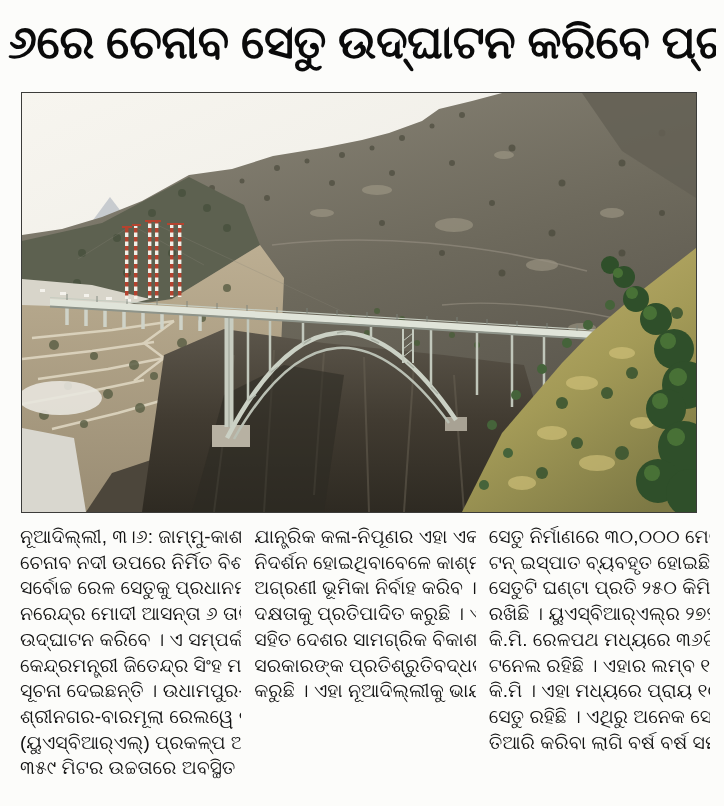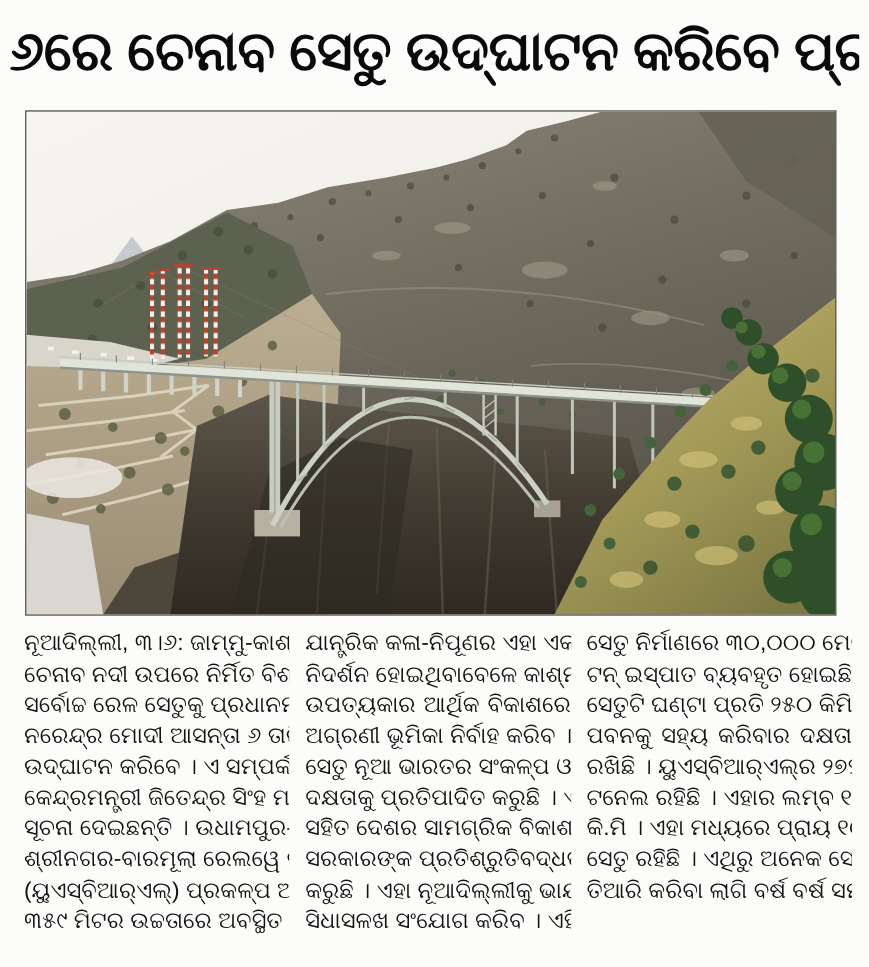--- a/index.html
+++ b/index.html
@@ -333,35 +333,32 @@
         <div class="line">ଉଦ୍‌ଘାଟନ କରିବେ । ଏ ସମ୍ପର୍କରେ</div>
         <div class="line">କେନ୍ଦ୍ରମନ୍ତ୍ରୀ ଜିତେନ୍ଦ୍ର ସିଂହ ମଙ୍ଗଳବାର</div>
         <div class="line">ସୂଚନା ଦେଇଛନ୍ତି । ଉଧାମପୁର-</div>
         <div class="line">ଶ୍ରୀନଗର-ବାରମୂଲା ରେଲୱେ ଲିଙ୍କ୍</div>
         <div class="line">(ୟୁଏସ୍‌ବିଆର୍‌ଏଲ୍) ପ୍ରକଳ୍ପ ଅଧୀନ</div>
         <div class="line">୩୫୯ ମିଟର ଉଚ୍ଚତାରେ ଅବସ୍ଥିତ ।</div>
       </div>
     <div class="col">
         <div class="line">ଯାନ୍ତ୍ରିକ କଳା-ନିପୂଣର ଏହା ଏକ ବଡ଼</div>
         <div class="line">ନିଦର୍ଶନ ହୋଇଥିବାବେଳେ କାଶ୍ମୀର</div>
-        <div class="line">ଉପତ୍ୟକାର ଆର୍ଥିକ ବିକାଶରେ</div>
         <div class="line">ଅଗ୍ରଣୀ ଭୂମିକା ନିର୍ବାହ କରିବ । ଏହି</div>
-        <div class="line">ସେତୁ ନୂଆ ଭାରତର ସଂକଳ୍ପ ଓ</div>
         <div class="line">ଦକ୍ଷତାକୁ ପ୍ରତିପାଦିତ କରୁଛି । ଏହା</div>
         <div class="line">ସହିତ ଦେଶର ସାମଗ୍ରିକ ବିକାଶ ଲାଗି</div>
         <div class="line">ସରକାରଙ୍କ ପ୍ରତିଶ୍ରୁତିବଦ୍ଧତାକୁ ସୂଚିତ</div>
         <div class="line">କରୁଛି । ଏହା ନୂଆଦିଲ୍ଲୀକୁ ଭାୟା</div>
-        <div class="line">ସିଧାସଳଖ ସଂଯୋଗ କରିବ । ଏହି</div>
       </div>
     <div class="col">
         <div class="line">ସେତୁ ନିର୍ମାଣରେ ୩୦,୦୦୦ ମେଟ୍ରିକ</div>
         <div class="line">ଟନ୍ ଇସ୍ପାତ ବ୍ୟବହୃତ ହୋଇଛି । ଏହି</div>
         <div class="line">ସେତୁଟି ଘଣ୍ଟା ପ୍ରତି ୨୫୦ କିମି ବେଗର</div>
-        <div class="line">ପବନକୁ ସହ୍ୟ କରିବାର ଦକ୍ଷତା</div>
         <div class="line">ରଖିଛି । ୟୁଏସ୍‌ବିଆର୍‌ଏଲ୍‌ର ୨୭୨</div>
+        <div class="line">କି.ମି. ରେଳପଥ ମଧ୍ୟରେ ୩୬ଟି</div>
         <div class="line">ଟନେଲ ରହିଛି । ଏହାର ଲମ୍ବ ୧୧୯</div>
         <div class="line">କି.ମି । ଏହା ମଧ୍ୟରେ ପ୍ରାୟ ୧୦୦୦ଟି</div>
         <div class="line">ସେତୁ ରହିଛି । ଏଥିରୁ ଅନେକ ସେତୁ</div>
         <div class="line">ତିଆରି କରିବା ଲାଗି ବର୍ଷ ବର୍ଷ ସମୟ</div>
       </div>
   </div>
 
 </div>
 
 </body></html>

